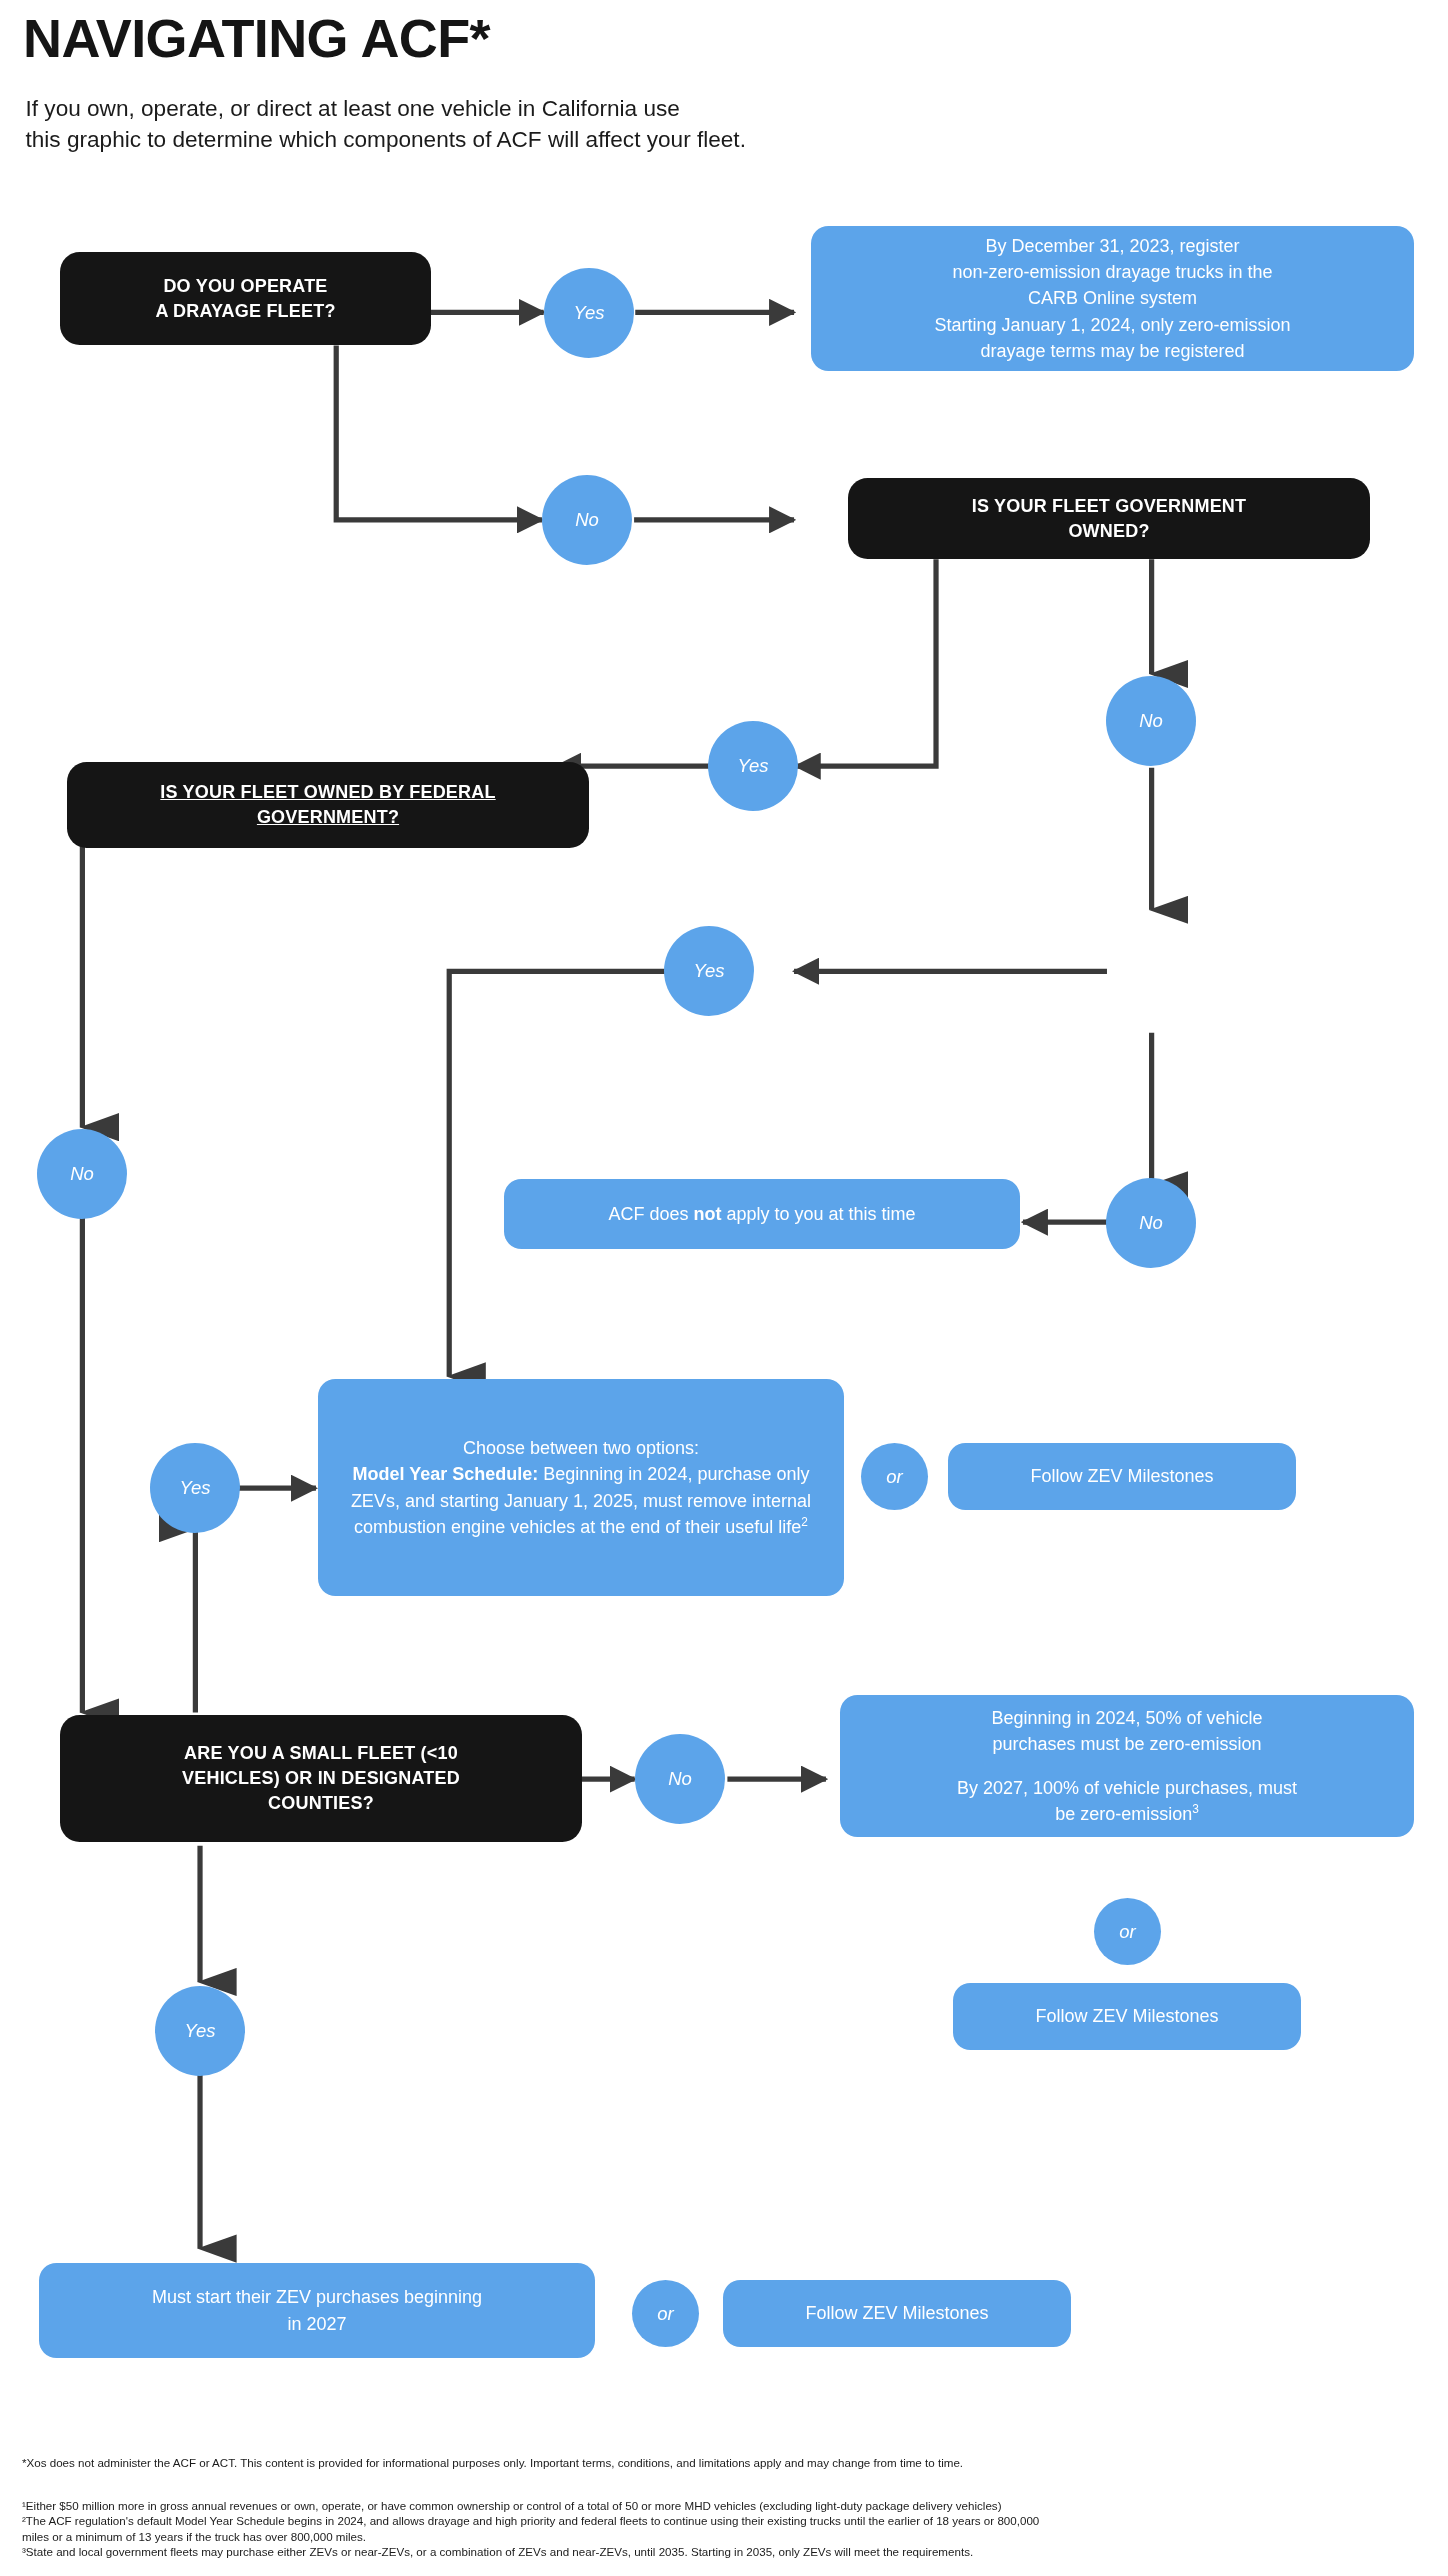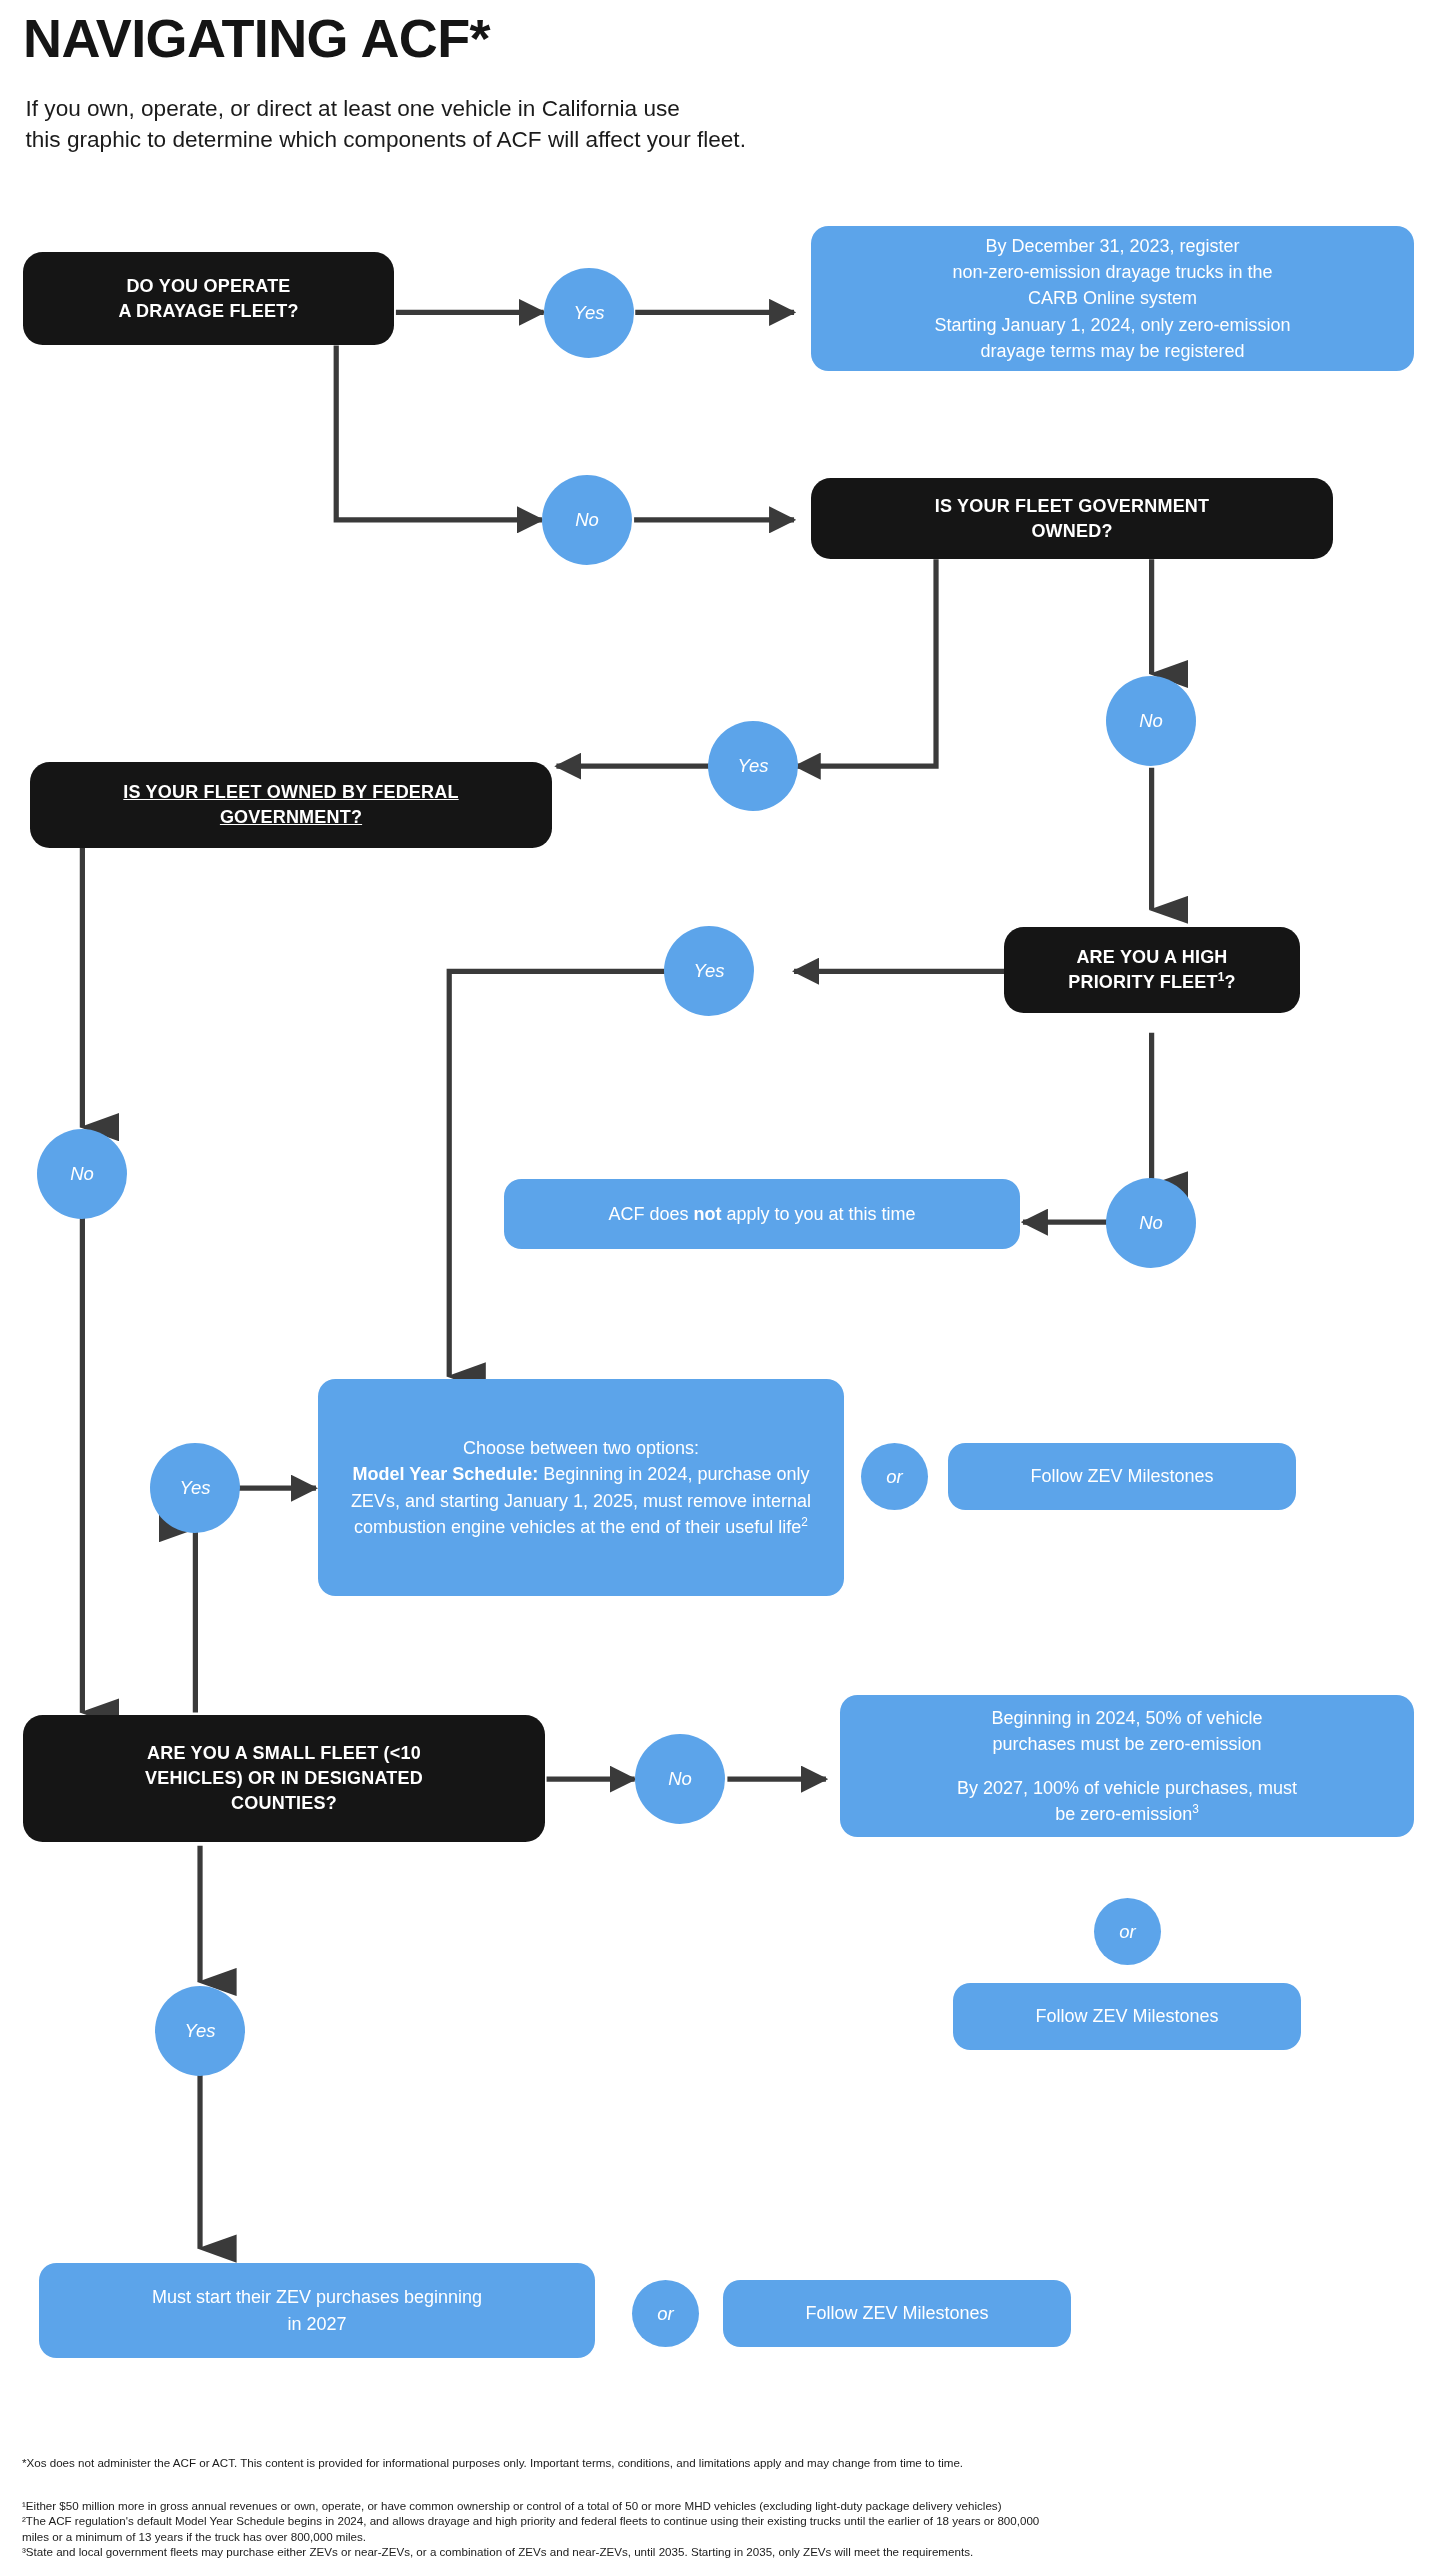--- a/index.html
+++ b/index.html
@@ -21,21 +21,21 @@
     font-size:22.6px;line-height:1.38;color:#1b1b1b;white-space:pre-line;
   }
 
   
   .node{position:absolute;box-sizing:border-box;display:flex;
         align-items:center;justify-content:center;text-align:center;}
 
   .qbox{
     background:#151515;color:#ffffff;border-radius:19.7px;
     font-weight:bold;font-size:18px;line-height:1.38;
-    letter-spacing:0.2px;padding:8px 15px;
+    letter-spacing:0.2px;padding:8px 15px;margin-left:37px;
   }
   .abox{
     background:#5CA4EA;color:#ffffff;border-radius:17.4px;
     font-size:18px;line-height:1.46;padding:9.3px 16px;font-weight:400;
   }
   .abox b{font-weight:bold;}
   .abox .blank{display:block;height:17.4px;}
 
   .pill{
     background:#5CA4EA;color:#ffffff;border-radius:50%;
@@ -150,26 +150,20 @@
   </div>
 
   <div class="node pill" style="left:708px;top:721px;width:90px;height:90px;">
     <span>Yes</span>
   </div>
 
   <div class="node pill" style="left:1106px;top:676px;width:90px;height:90px;">
     <span>No</span>
   </div>
 
-  <div class="node qbox" style="left:1004px;top:927px;width:296px;height:86px;">
-    <span>
-      <span>ARE YOU A HIGH</span><br>
-      <span>PRIORITY FLEET</span><span class="fn">1</span><span>?</span>
-    </span>
-  </div>
 
   <div class="node pill" style="left:664px;top:926px;width:90px;height:90px;">
     <span>Yes</span>
   </div>
 
   <div class="node pill" style="left:37px;top:1129px;width:90px;height:90px;">
     <span>No</span>
   </div>
 
   <div class="node abox" style="left:504px;top:1179px;width:516px;height:70px;">

